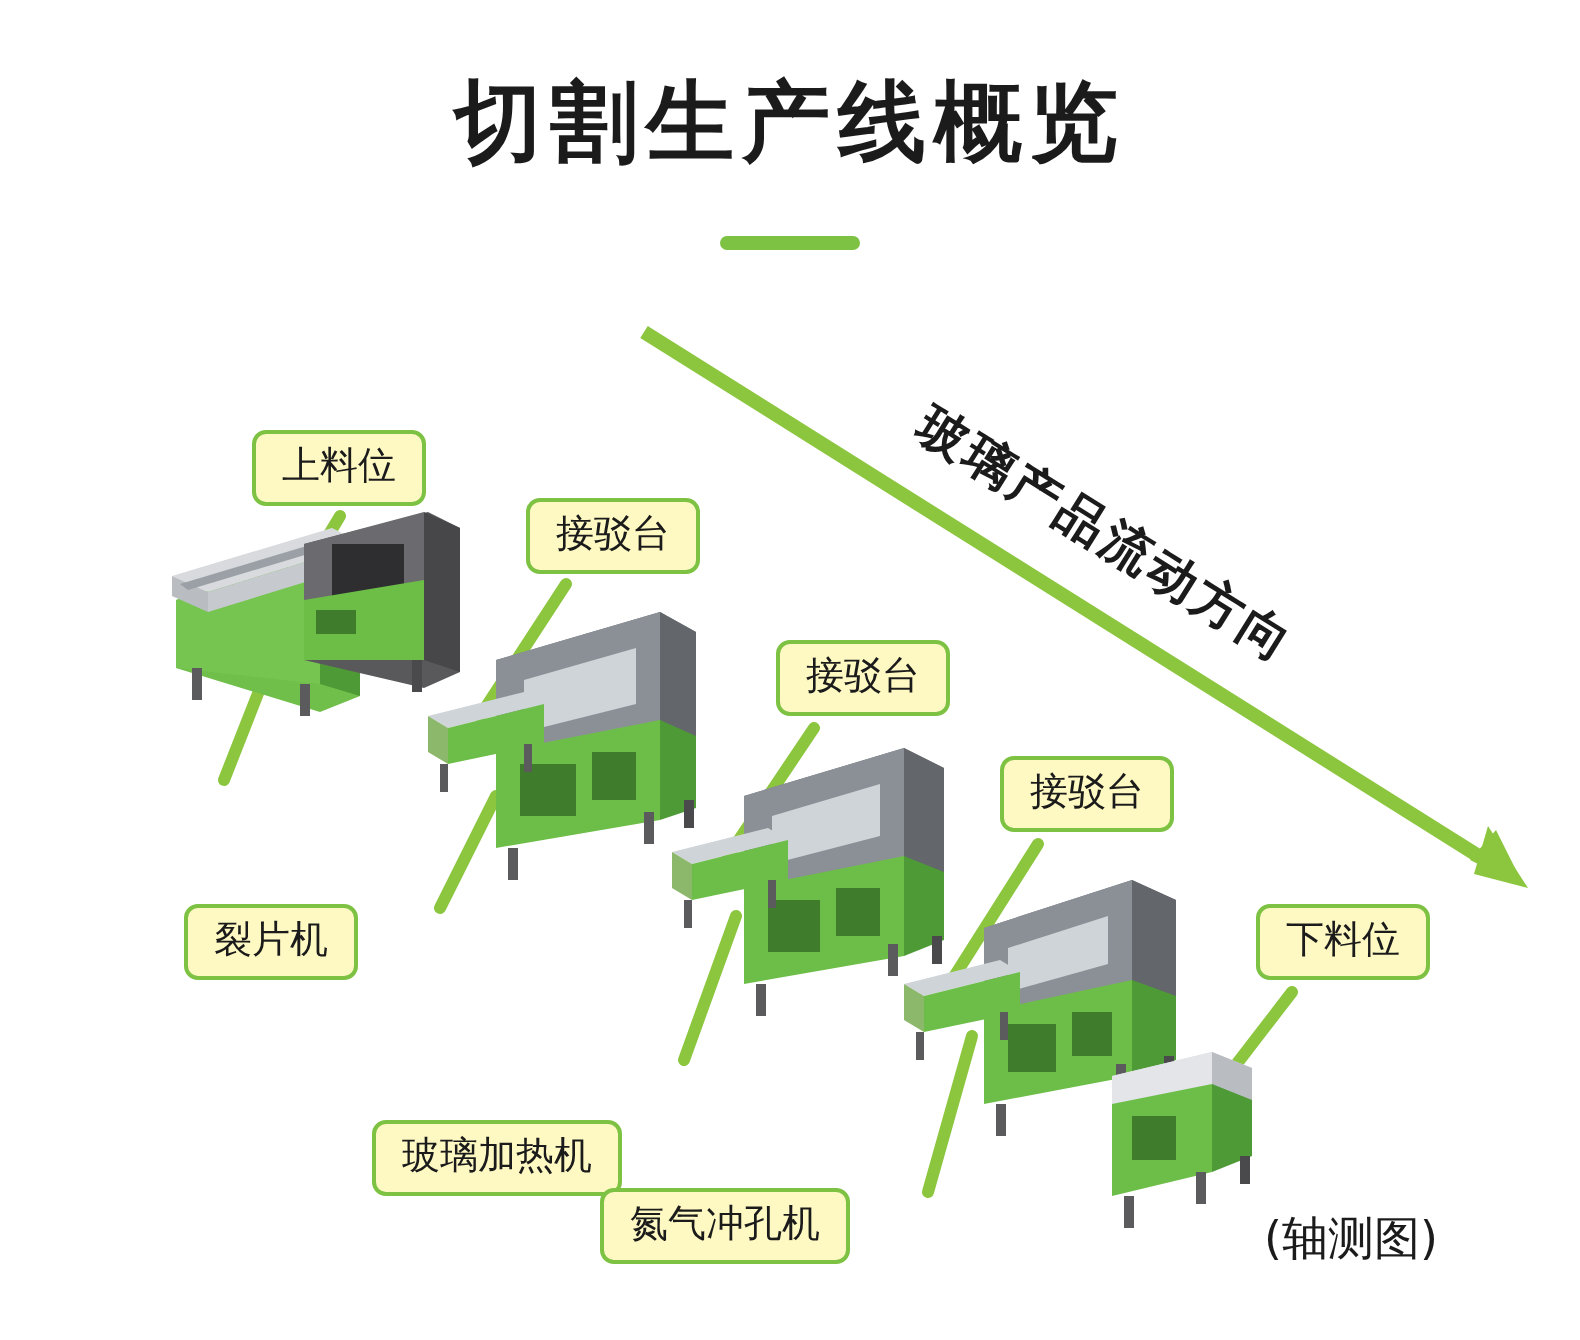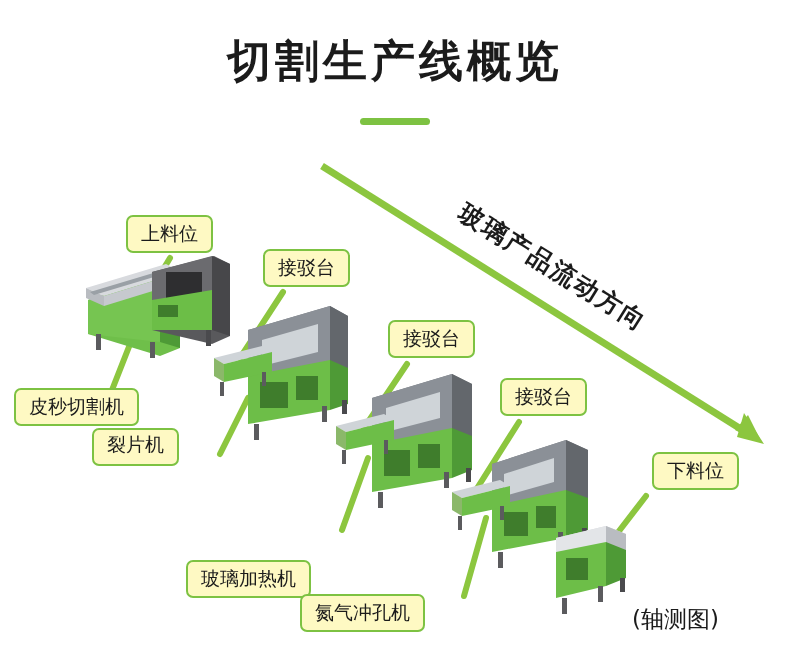--- a/index.html
+++ b/index.html
@@ -213,23 +213,22 @@
       <rect x="562" y="598" width="5" height="16" fill="#5b5b5e"></rect>
       <rect x="598" y="586" width="5" height="16" fill="#5b5b5e"></rect>
       <rect x="620" y="578" width="5" height="14" fill="#4a4a4d"></rect>
     </g>
   </svg>
 
   <div class="label" style="left:126px; top:215px;">上料位</div>
   <div class="label" style="left:263px; top:249px;">接驳台</div>
   <div class="label" style="left:388px; top:320px;">接驳台</div>
   <div class="label" style="left:500px; top:378px;">接驳台</div>
-  <div class="label" style="left:628px; top:452px;margin-left:24px;">下料位</div>
-  <div class="label" style="left:14px;  top:388px;">皮秒切割机</div>
-  <div class="label" style="left:92px;  top:428px;font-family:Liberation Mono, monospace;">裂片机</div>
+  <div class="label" style="left:628px; top:452px;">下料位</div>
+  <div class="label" style="left:92px;  top:452px;">裂片机</div>
   <div class="label" style="left:186px; top:528px;margin-top:32px;">玻璃加热机</div>
   <div class="label" style="left:300px; top:594px;">氮气冲孔机</div>
 
   <div id="flow-text" style="left:470px; top:196px; transform: rotate(32deg);">玻璃产品流动方向</div>
 
   <div id="view-note" style="left:632px; top:604px;">(轴测图)</div>
 
 </div>
 
 </body></html>

